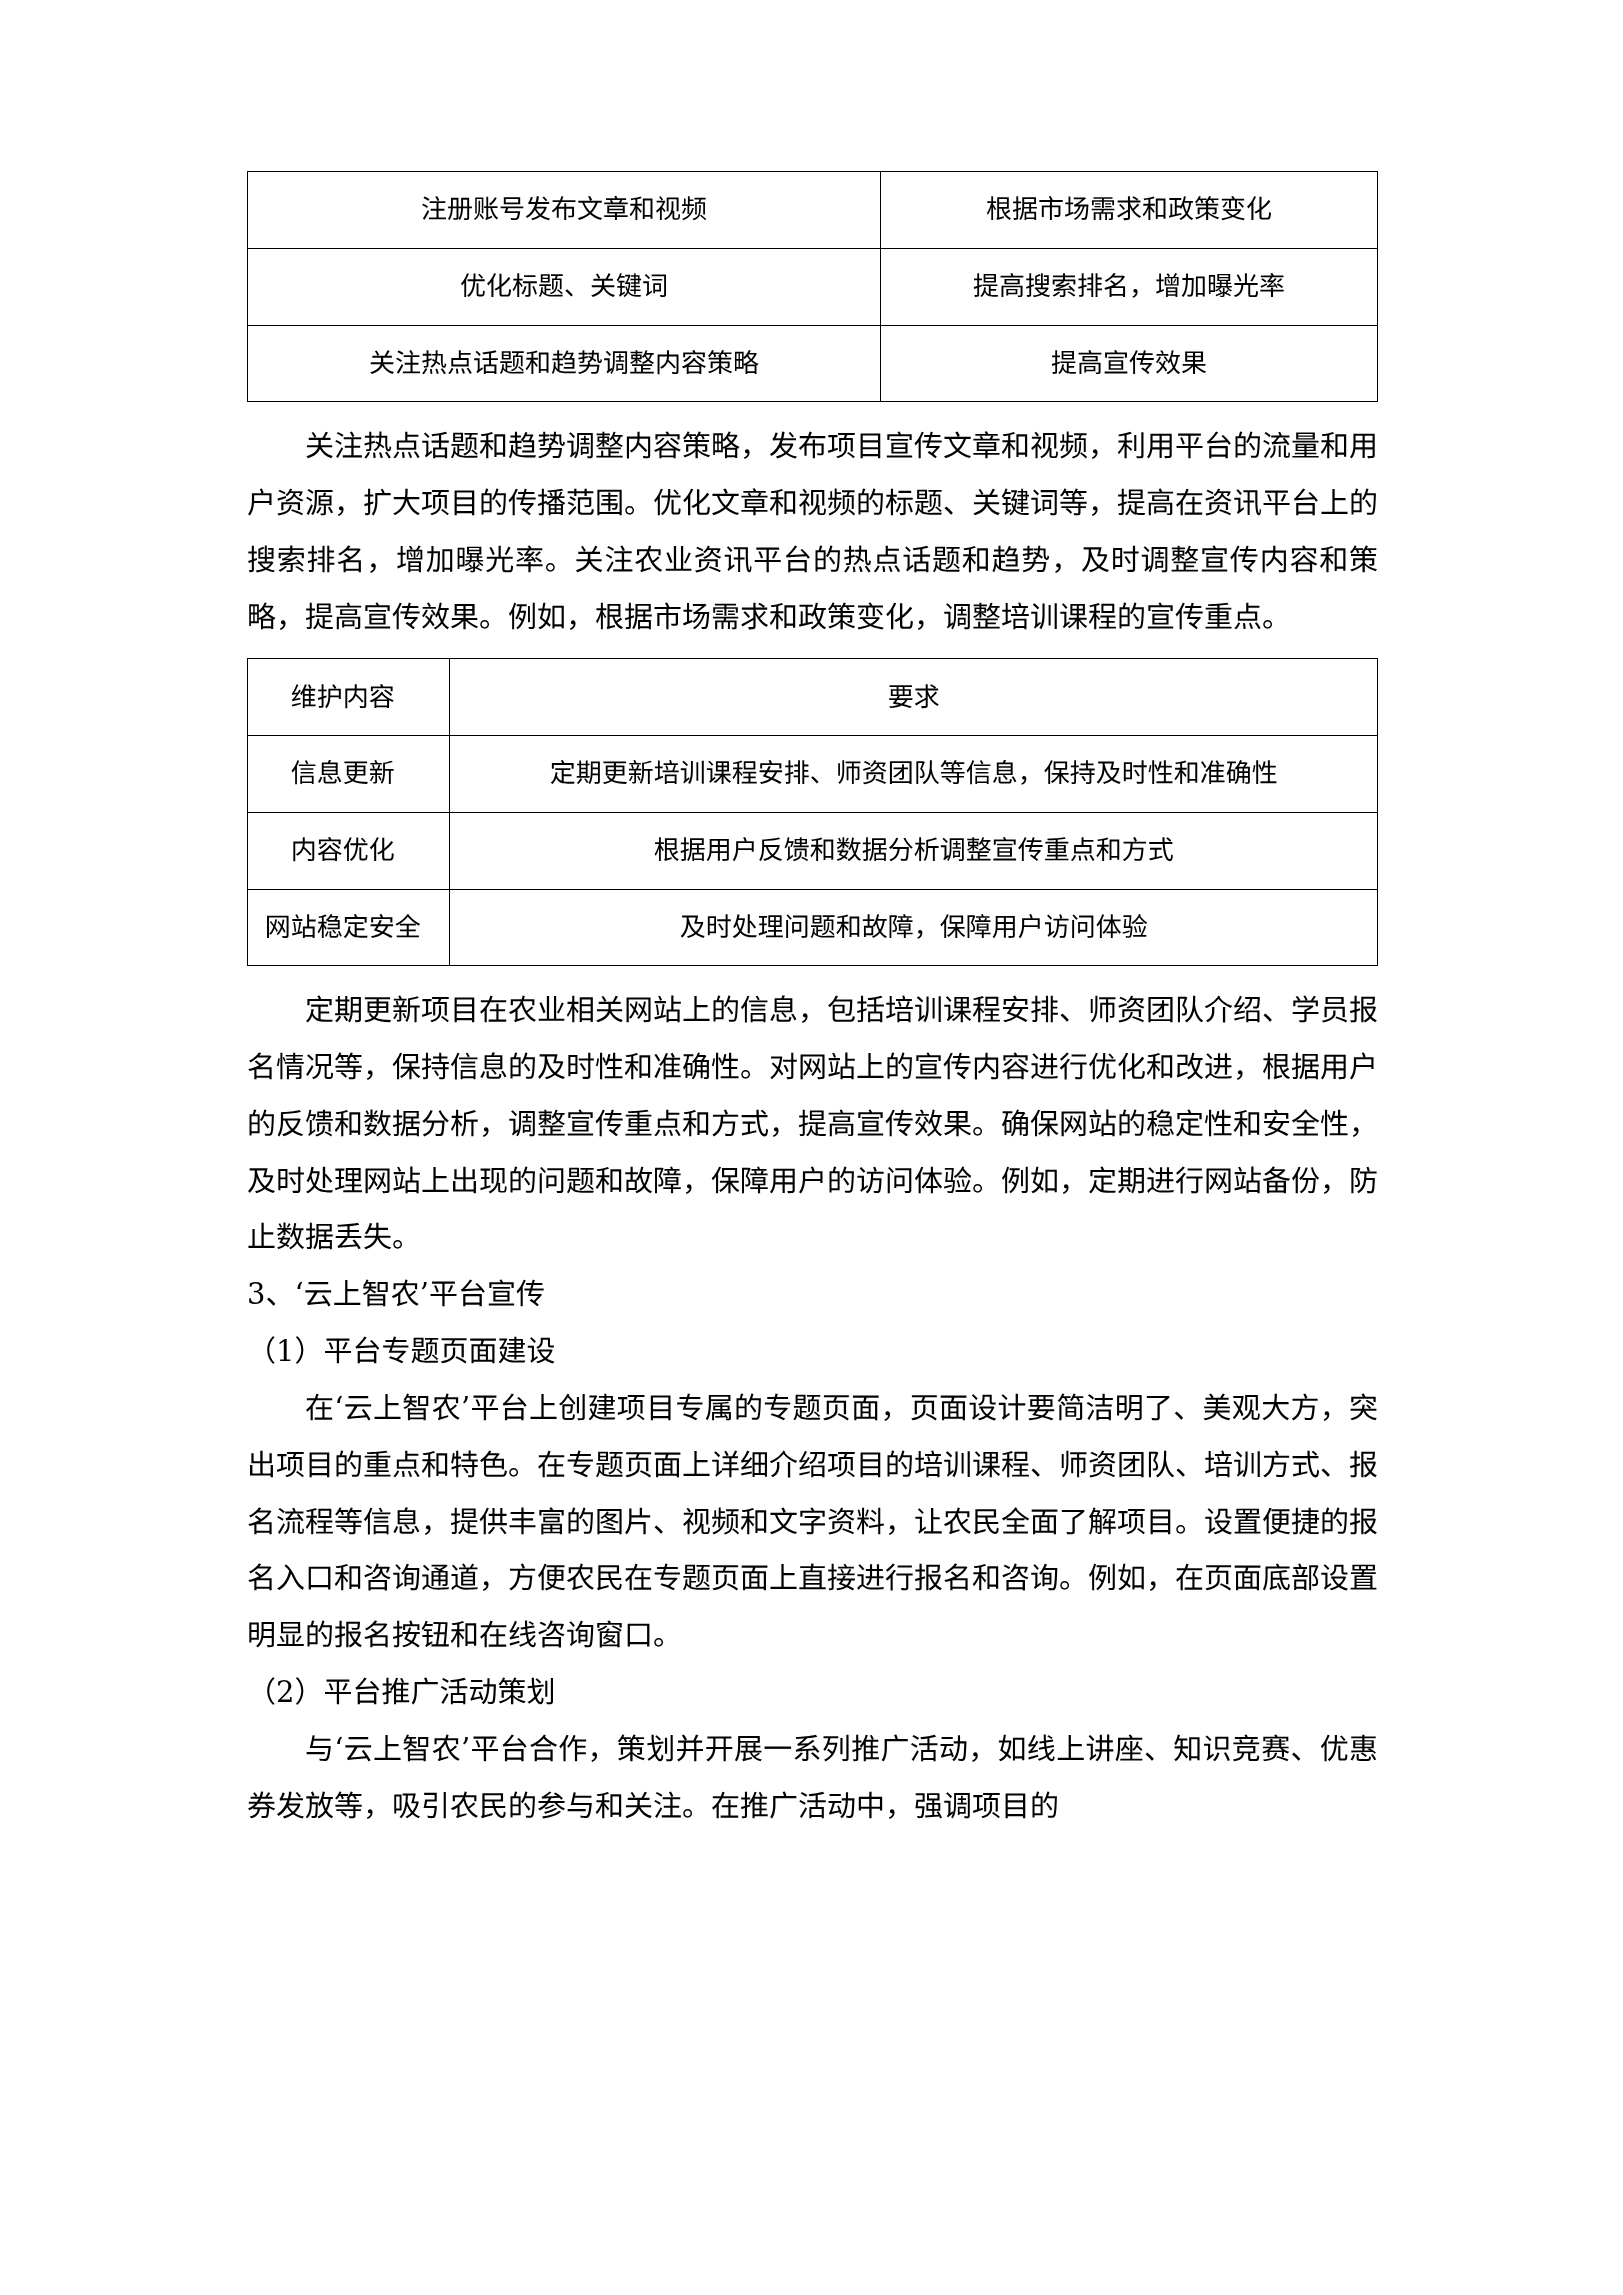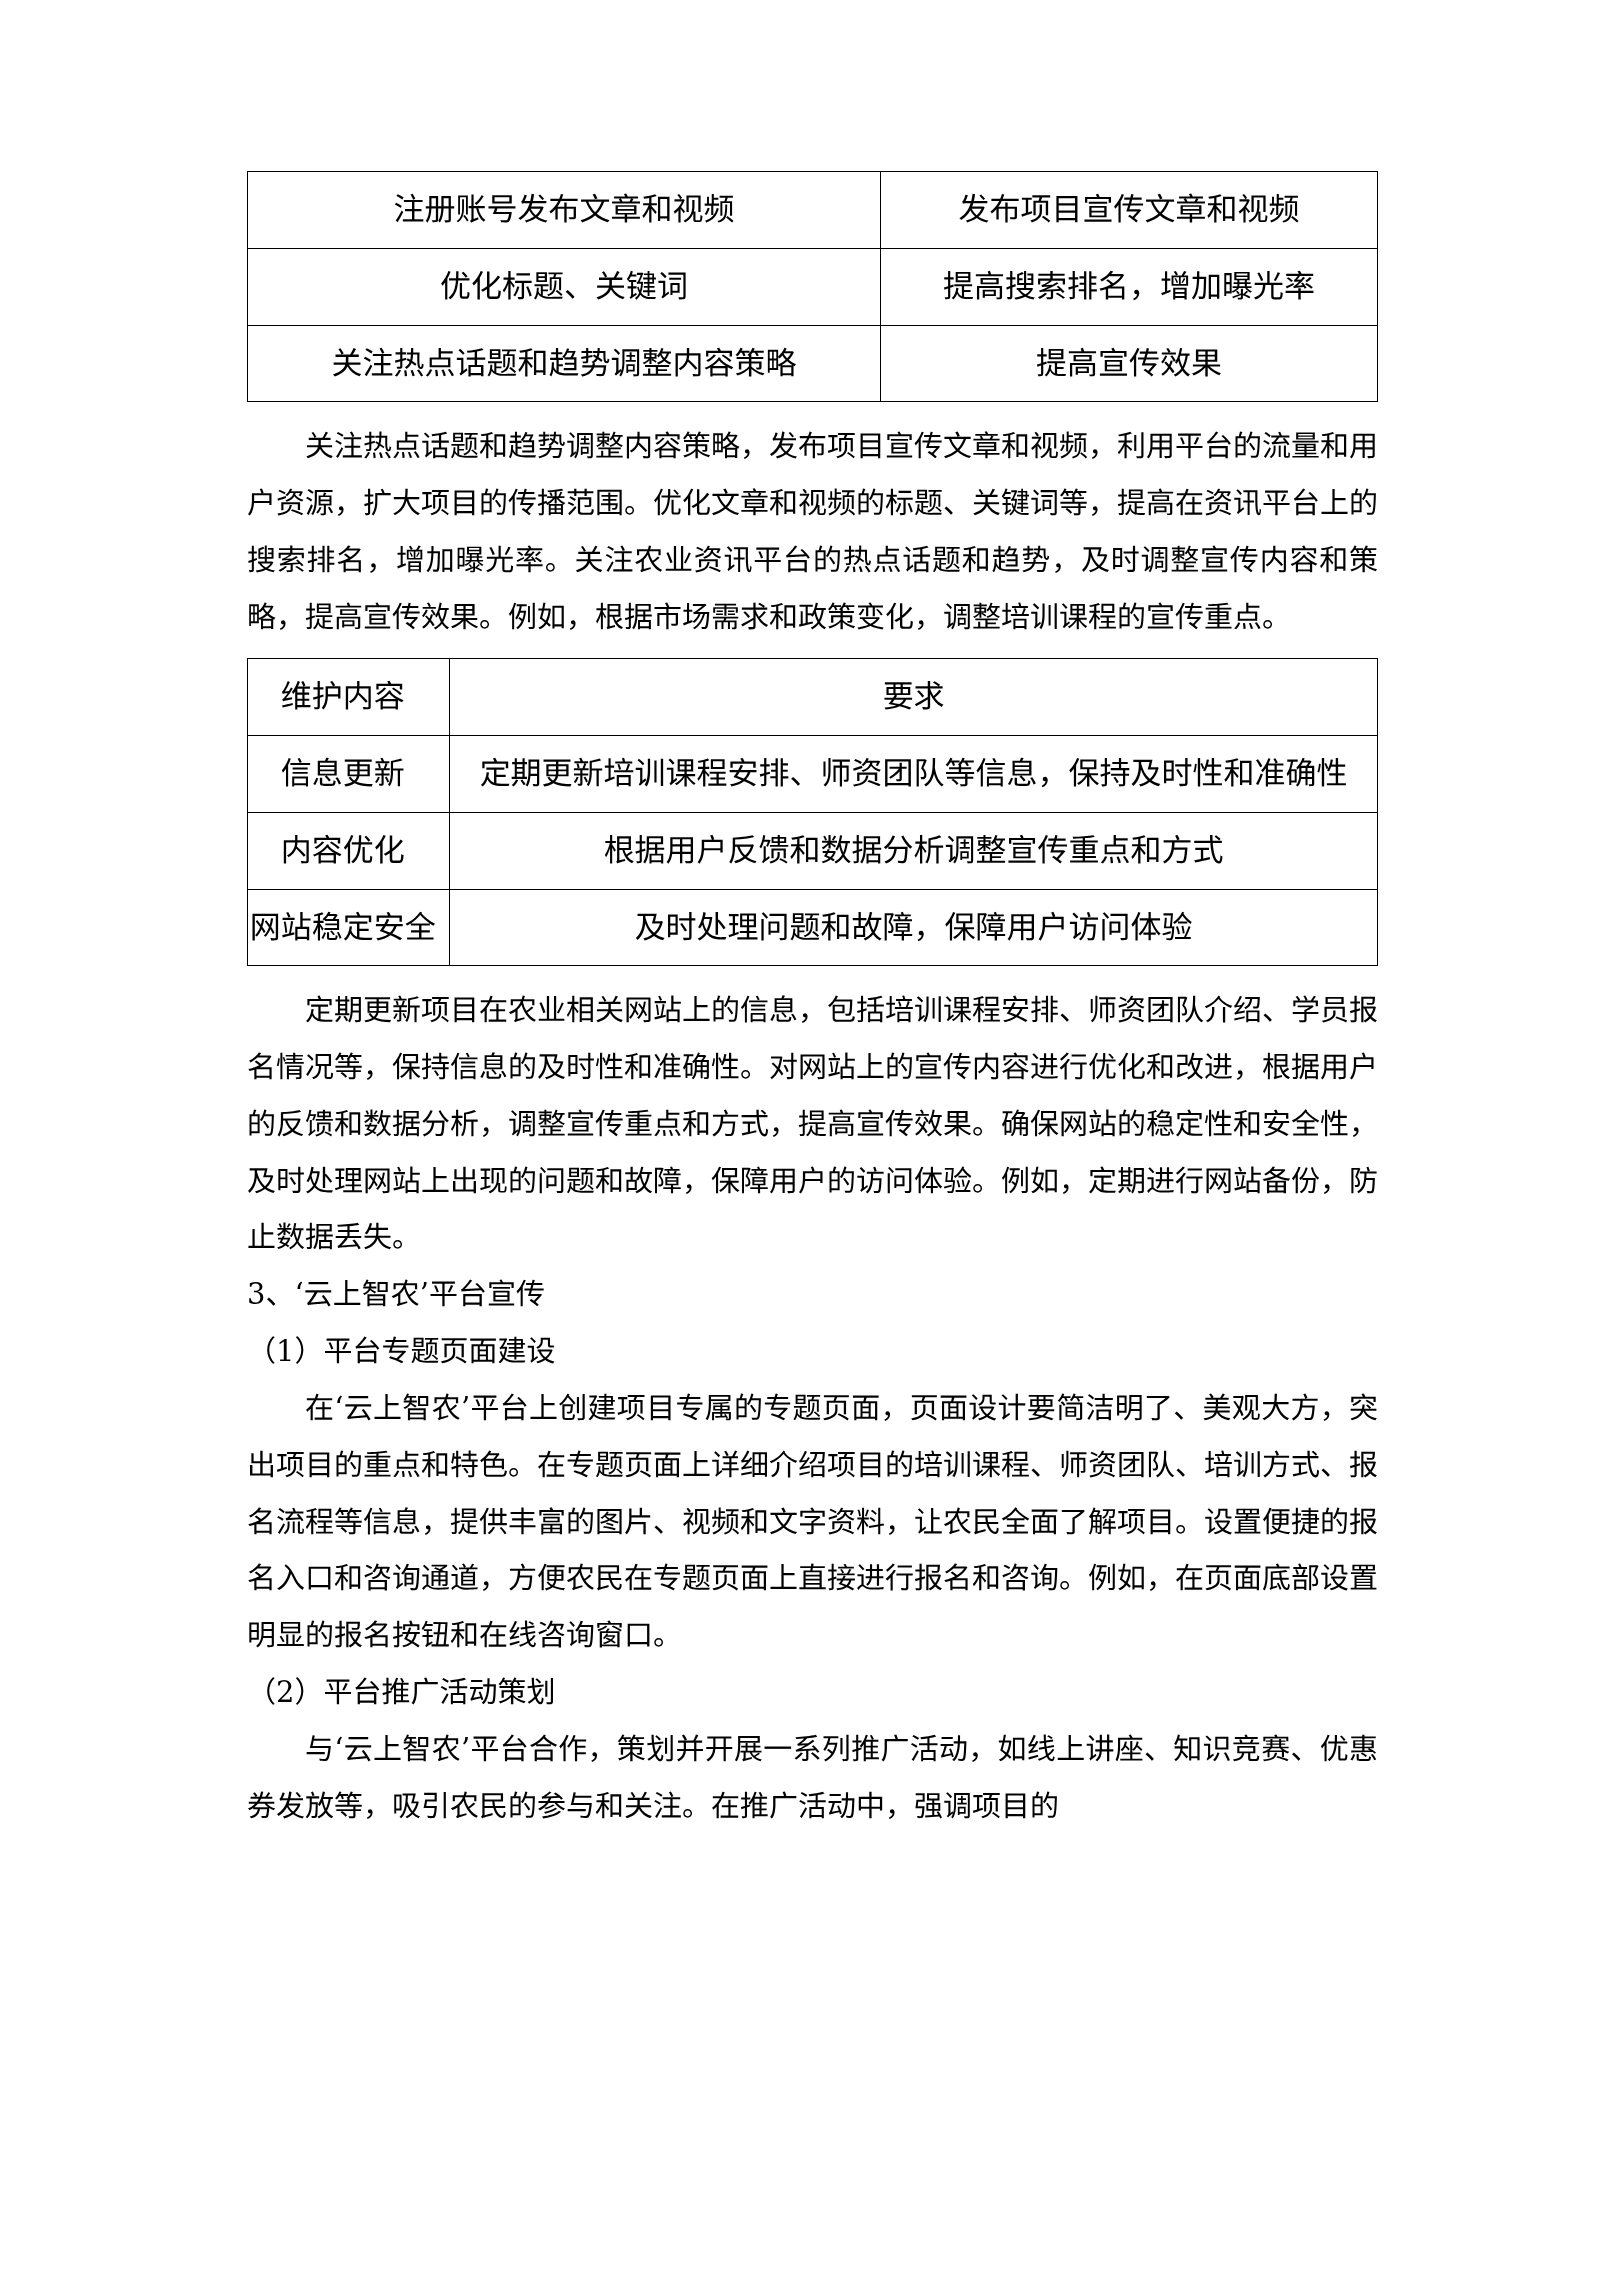--- a/index.html
+++ b/index.html
@@ -27,21 +27,21 @@
     top: 171px;
     width: 1131px;
   }
 
   
   table.doc-table {
     width: 1131px;
     border-collapse: collapse;
     table-layout: fixed;
     margin: 0 0 0 0;
-    font-size: 31px;
+    font-size: 26px;
     line-height: 1.35;
   }
 
   table.doc-table td {
     border: 1.3px solid #000000;
     text-align: center;
     vertical-align: middle;
     height: 60px;
     padding: 7.9px 3.9px;
     font-family: "DejaVu Serif", "Liberation Serif", serif;
@@ -93,21 +93,21 @@
   <div class="flow">
 
     <table class="doc-table t-channel">
       <colgroup>
           <col class="c1">
           <col class="c2">
         </colgroup>
       <tbody>
         <tr>
           <td>注册账号发布文章和视频</td>
-          <td>发布项目宣传文章和视频</td>
+          <td>根据市场需求和政策变化</td>
         </tr>
         <tr>
           <td>优化标题、关键词</td>
           <td>提高搜索排名，增加曝光率</td>
         </tr>
         <tr>
           <td>关注热点话题和趋势调整内容策略</td>
           <td>提高宣传效果</td>
         </tr>
       </tbody>

